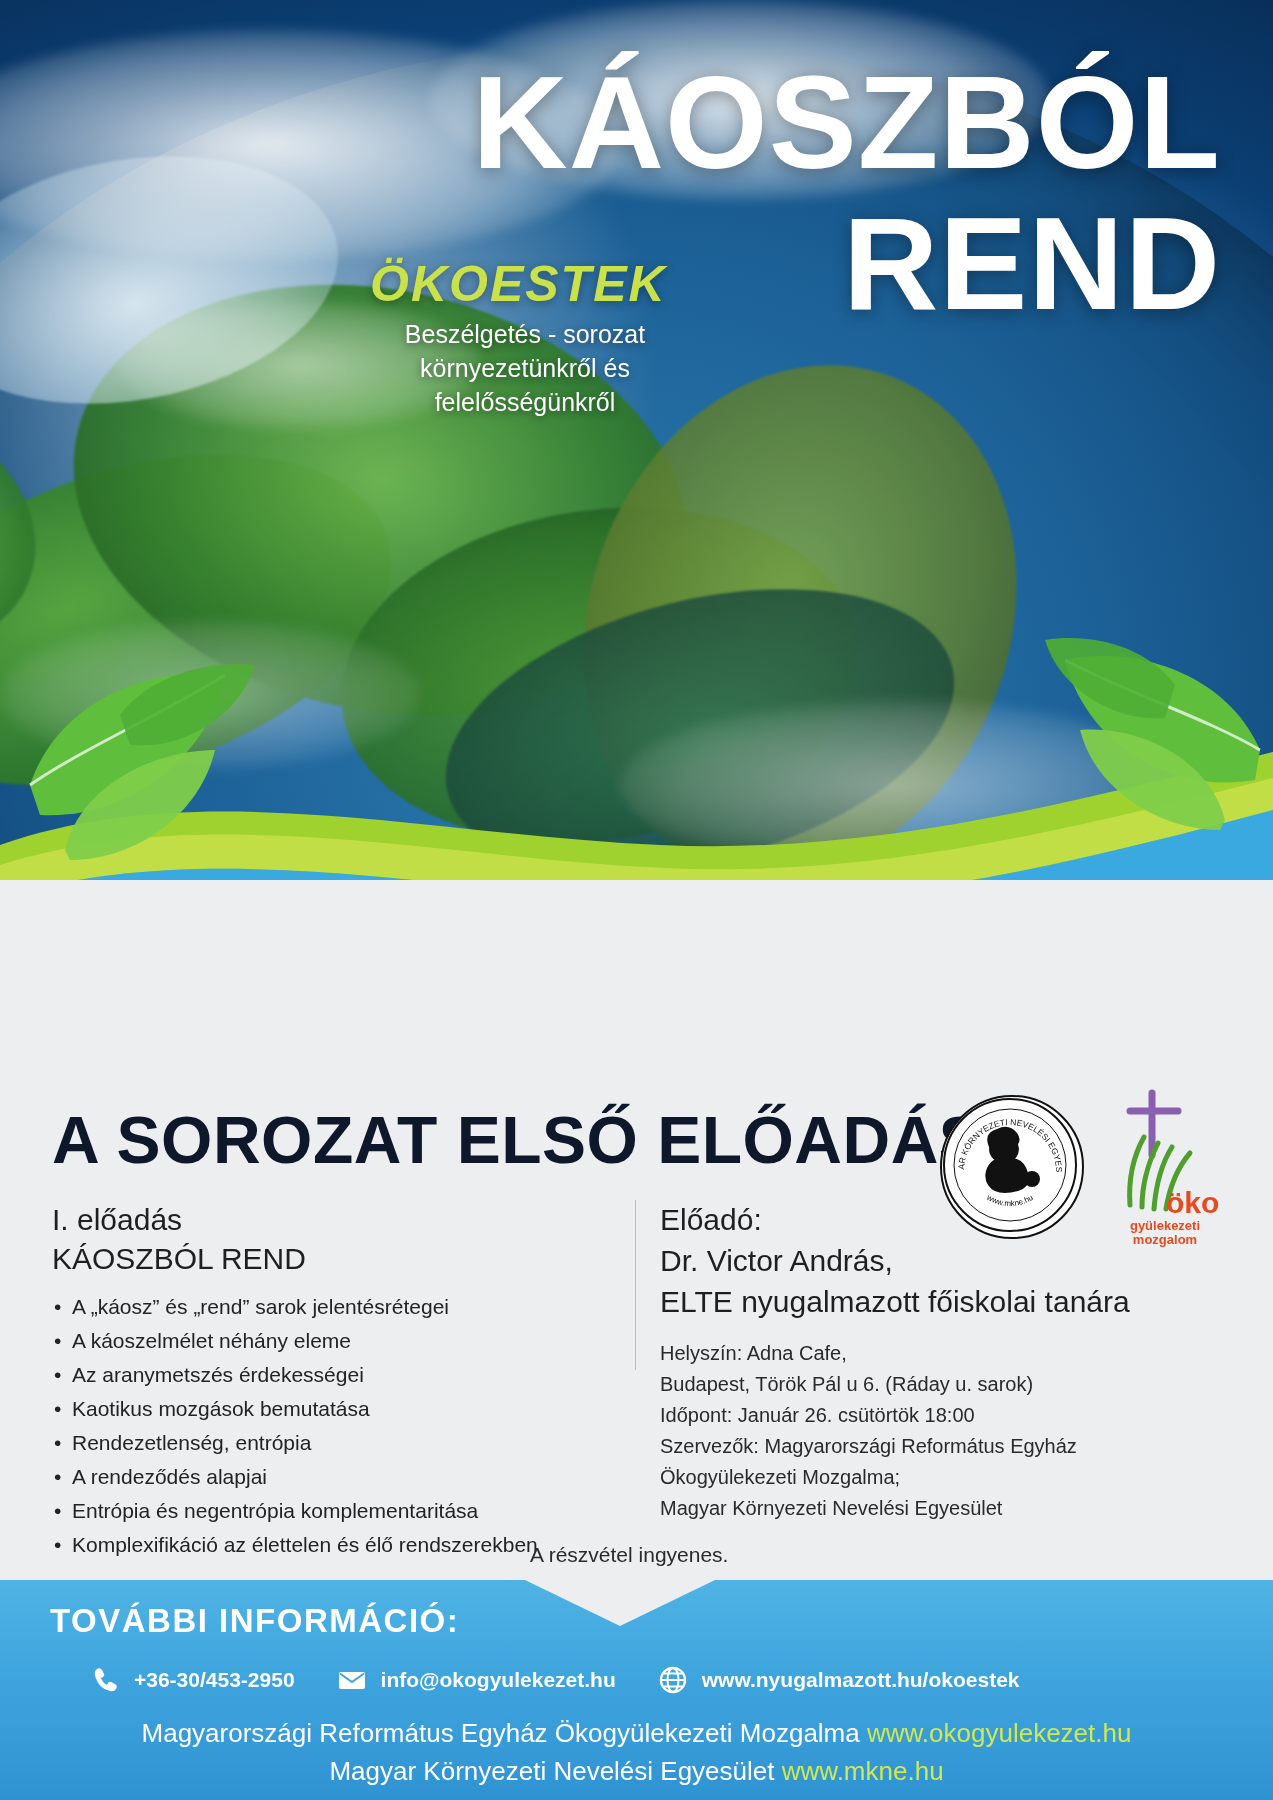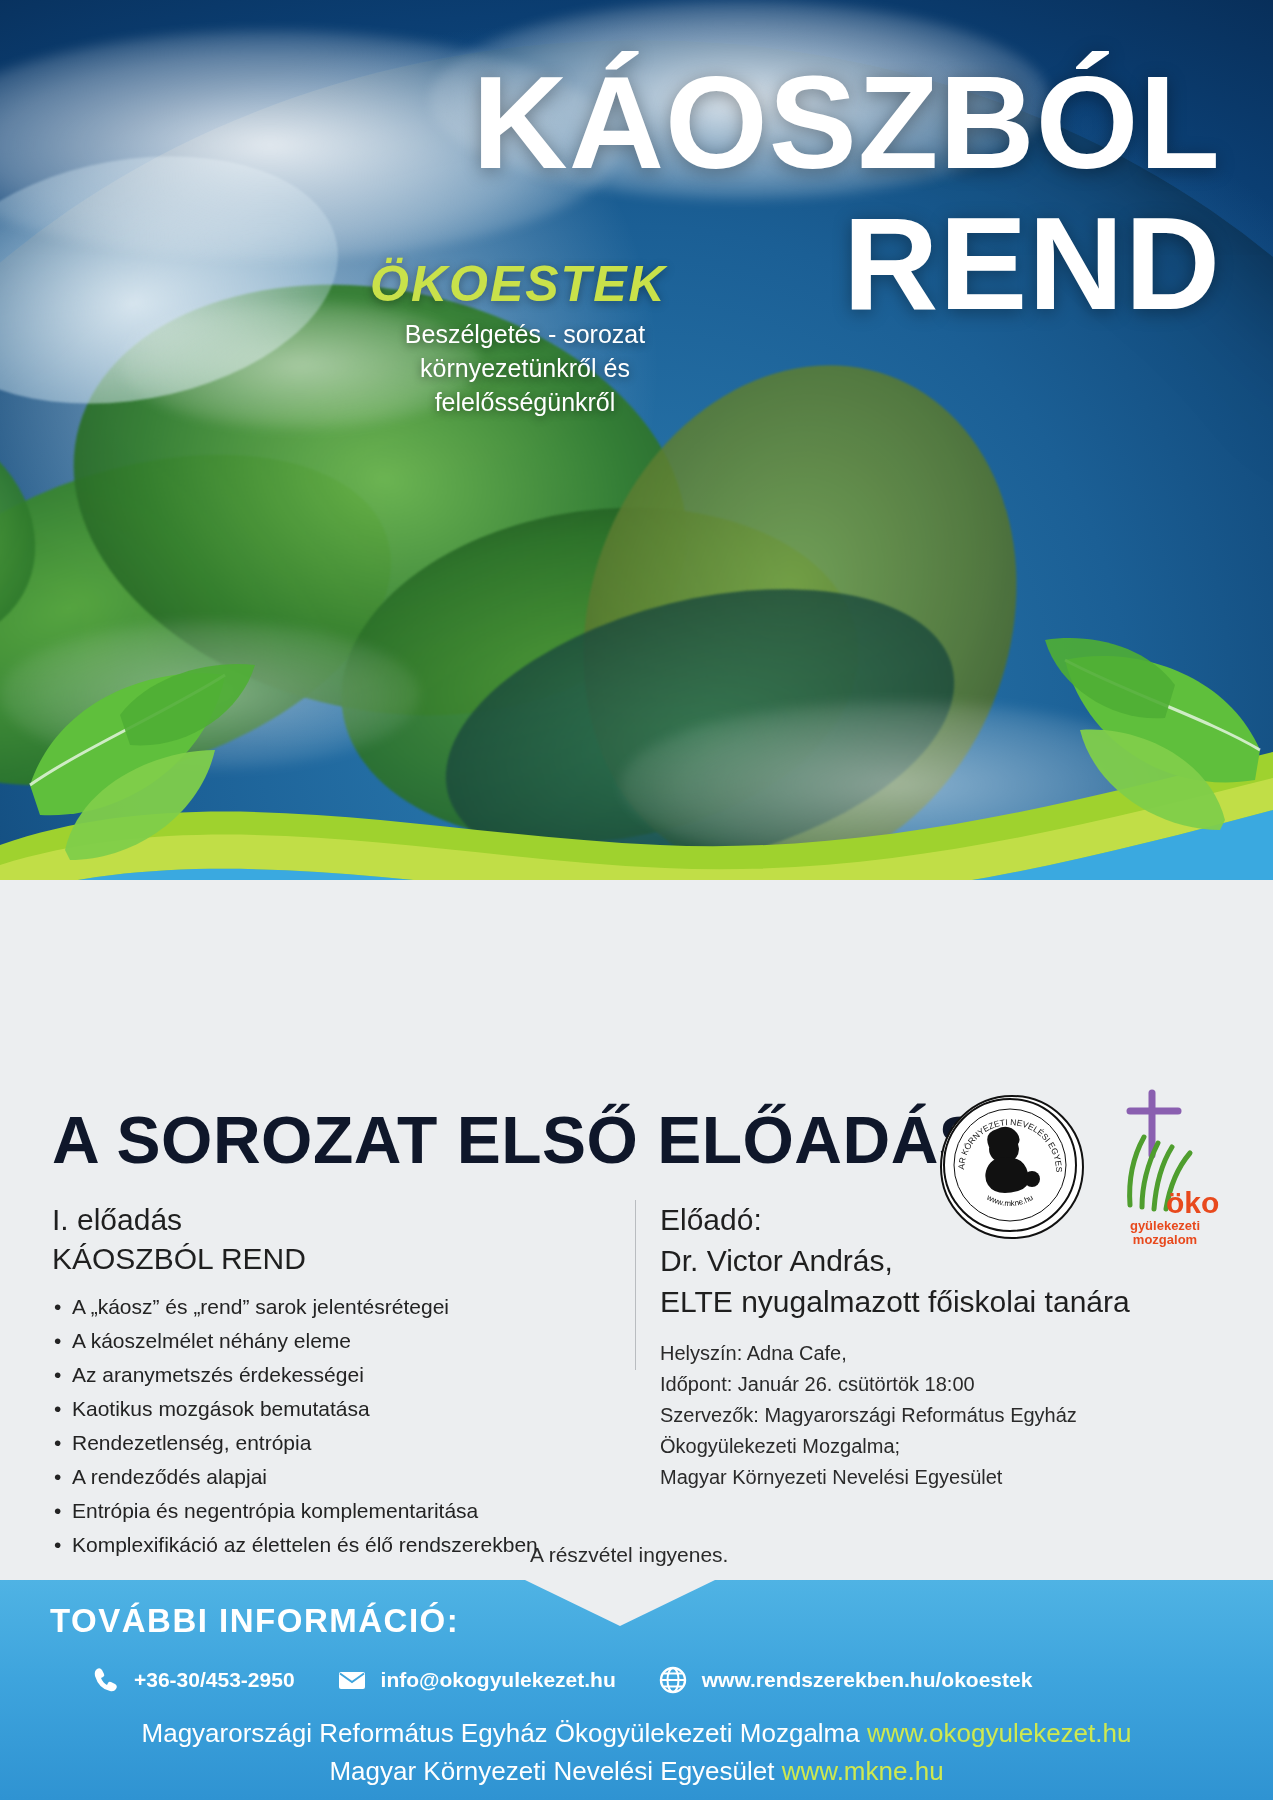--- a/index.html
+++ b/index.html
@@ -387,20 +387,21 @@
   <div class="divider-v"></div>
 
   <div class="col-right">
     <div class="r-head">
       <div>Előadó:</div>
       <div>Dr. Victor András,</div>
       <div>ELTE nyugalmazott főiskolai tanára</div>
     </div>
     <div class="r-info">
       <div>Helyszín: Adna Cafe,</div>
+      <div>Budapest, Török Pál u 6. (Ráday u. sarok)</div>
       <div>Időpont:  Január 26. csütörtök 18:00</div>
       <div>Szervezők: Magyarországi Református Egyház</div>
       <div>Ökogyülekezeti Mozgalma;</div>
       <div>Magyar Környezeti Nevelési Egyesület</div>
     </div>
   </div>
 
   <div class="free-note">A részvétel ingyenes.</div>
 
   <div class="logo-mkne">
@@ -470,21 +471,21 @@
       <span>info@okogyulekezet.hu</span>
     </div>
     <div class="contact-item">
       <span class="ci-icon">
         <svg width="30" height="30" viewBox="0 0 30 30" xmlns="http://www.w3.org/2000/svg">
           <circle cx="15" cy="15" r="12" fill="none" stroke="#ffffff" stroke-width="2.4"></circle>
           <ellipse cx="15" cy="15" rx="5.5" ry="12" fill="none" stroke="#ffffff" stroke-width="2"></ellipse>
           <path d="M3.5,15 H26.5 M5.5,8.5 H24.5 M5.5,21.5 H24.5" stroke="#ffffff" stroke-width="2"></path>
         </svg>
       </span>
-      <span>www.rendszerekben.hu/okoestek</span>
+      <span>www.nyugalmazott.hu/okoestek</span>
     </div>
   </div>
 
   <div class="footer-orgs">
     <div>
       <span>Magyarországi Református Egyház Ökogyülekezeti Mozgalma</span>
       <span class="link-green">www.okogyulekezet.hu</span>
     </div>
     <div>
       <span>Magyar Környezeti Nevelési Egyesület</span>

